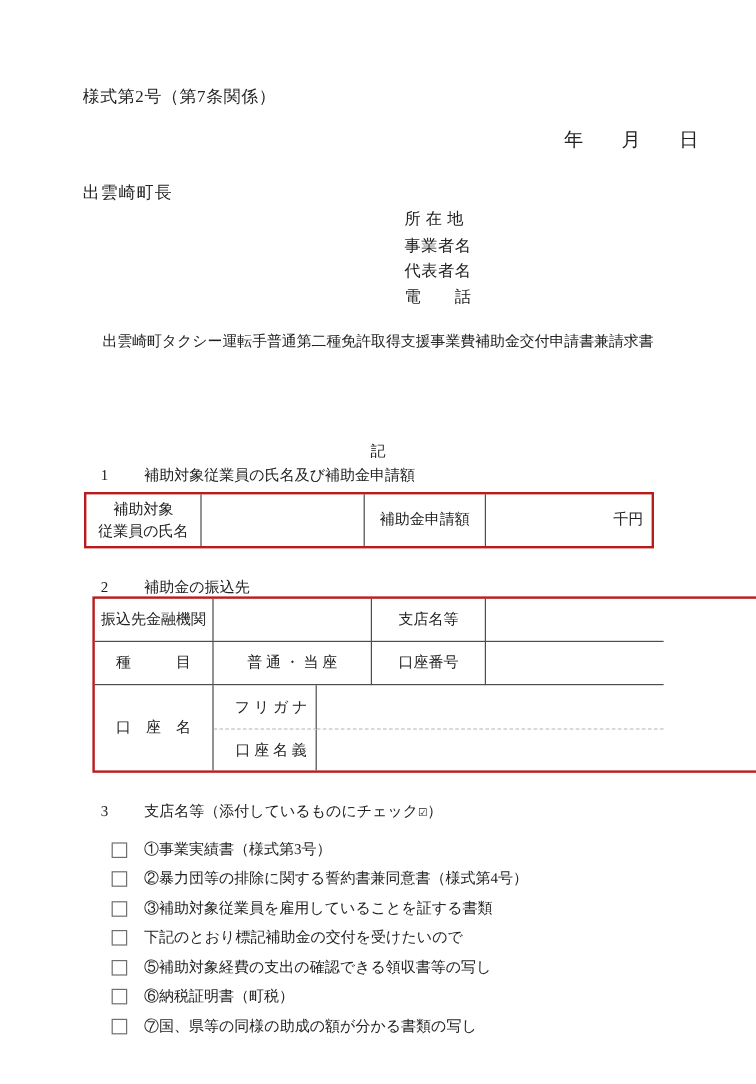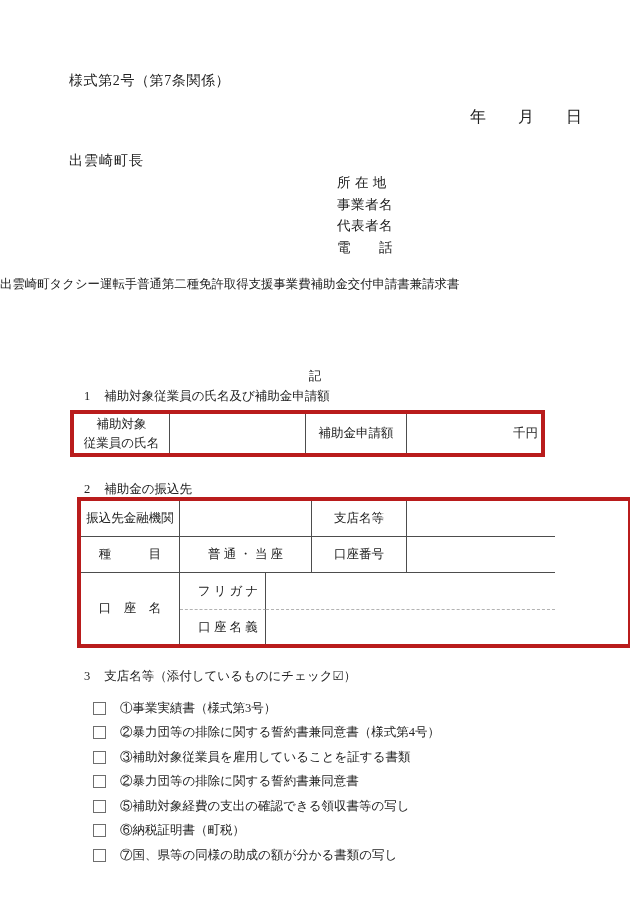--- a/index.html
+++ b/index.html
@@ -14,39 +14,39 @@
   }
   .abs { position: absolute; }
 
   .format-label { left:69px; top:72px; font-size:14px; letter-spacing:0.6px; }
   .date-line   { left:470px; top:107px; font-size:16px; }
   .addressee   { left:69px;  top:152px; font-size:14px; letter-spacing:1px; }
 
   .sender-block { left:337px; top:172px; font-size:13.5px; }
   .sender-block div { height:21.5px; line-height:21.5px; letter-spacing:0.5px; }
 
-  .doc-title { left:0; top:276px; width:630px; font-size:12.4px; }
+  .doc-title { left:0; top:276px; width:630px; text-align:center; font-size:12.4px; }
 
   .paragraph {
     left:78px; top:312px; width:506px;
     font-size:12.5px; line-height:23.5px;
     text-indent:12.5px; text-align:justify;
   }
 
   .record-mark { left:0; top:368px; width:630px; text-align:center; font-size:12.5px; }
 
   .sec-head { font-size:12.5px; }
   .sec-head .num { display:inline-block; }
-  .sec-head .ttl { margin-left:14px; }
+  .sec-head .ttl { margin-left:30px;font-family:Liberation Mono, monospace; }
   .sec1-head { left:84px; top:388px; }
   .sec2-head { left:84px; top:481px; }
   .sec3-head { left:84px; top:668px; }
 
   
-  .tbl { box-sizing:border-box; border:4px solid #b91c1c; font-size:12.5px; background:#fff; }
+  .tbl { box-sizing:border-box; border:2px solid #b91c1c; font-size:12.5px; background:#fff; }
   .tbl .cell { box-sizing:border-box; display:flex; align-items:center; justify-content:center; }
   .tbl .br { border-right:1px solid #4d4d4d; }
   .tbl .bb { border-bottom:1px solid #4d4d4d; }
   .tbl .bb-dash { border-bottom:1px dashed #b3b3b3; }
 
   .table1 { left:70px; top:410px; width:475px; height:47px;
             display:grid; grid-template-columns:96px 136px 101px 140px; }
   .table1 .name-label { flex-direction:column; line-height:19px; }
   .table1 .unit-cell { justify-content:flex-end; padding-right:9px; }
 
@@ -139,21 +139,21 @@
     <div class="check-item">
       <span class="checkbox"></span>
       <span>②暴力団等の排除に関する誓約書兼同意書（様式第4号）</span>
     </div>
     <div class="check-item">
       <span class="checkbox"></span>
       <span>③補助対象従業員を雇用していることを証する書類</span>
     </div>
     <div class="check-item">
       <span class="checkbox"></span>
-      <span>②暴力団等の排除に関する誓約書兼同意書</span>
+      <span>下記のとおり標記補助金の交付を受けたいので</span>
     </div>
     <div class="check-item">
       <span class="checkbox"></span>
       <span>⑤補助対象経費の支出の確認できる領収書等の写し</span>
     </div>
     <div class="check-item">
       <span class="checkbox"></span>
       <span>⑥納税証明書（町税）</span>
     </div>
     <div class="check-item">

